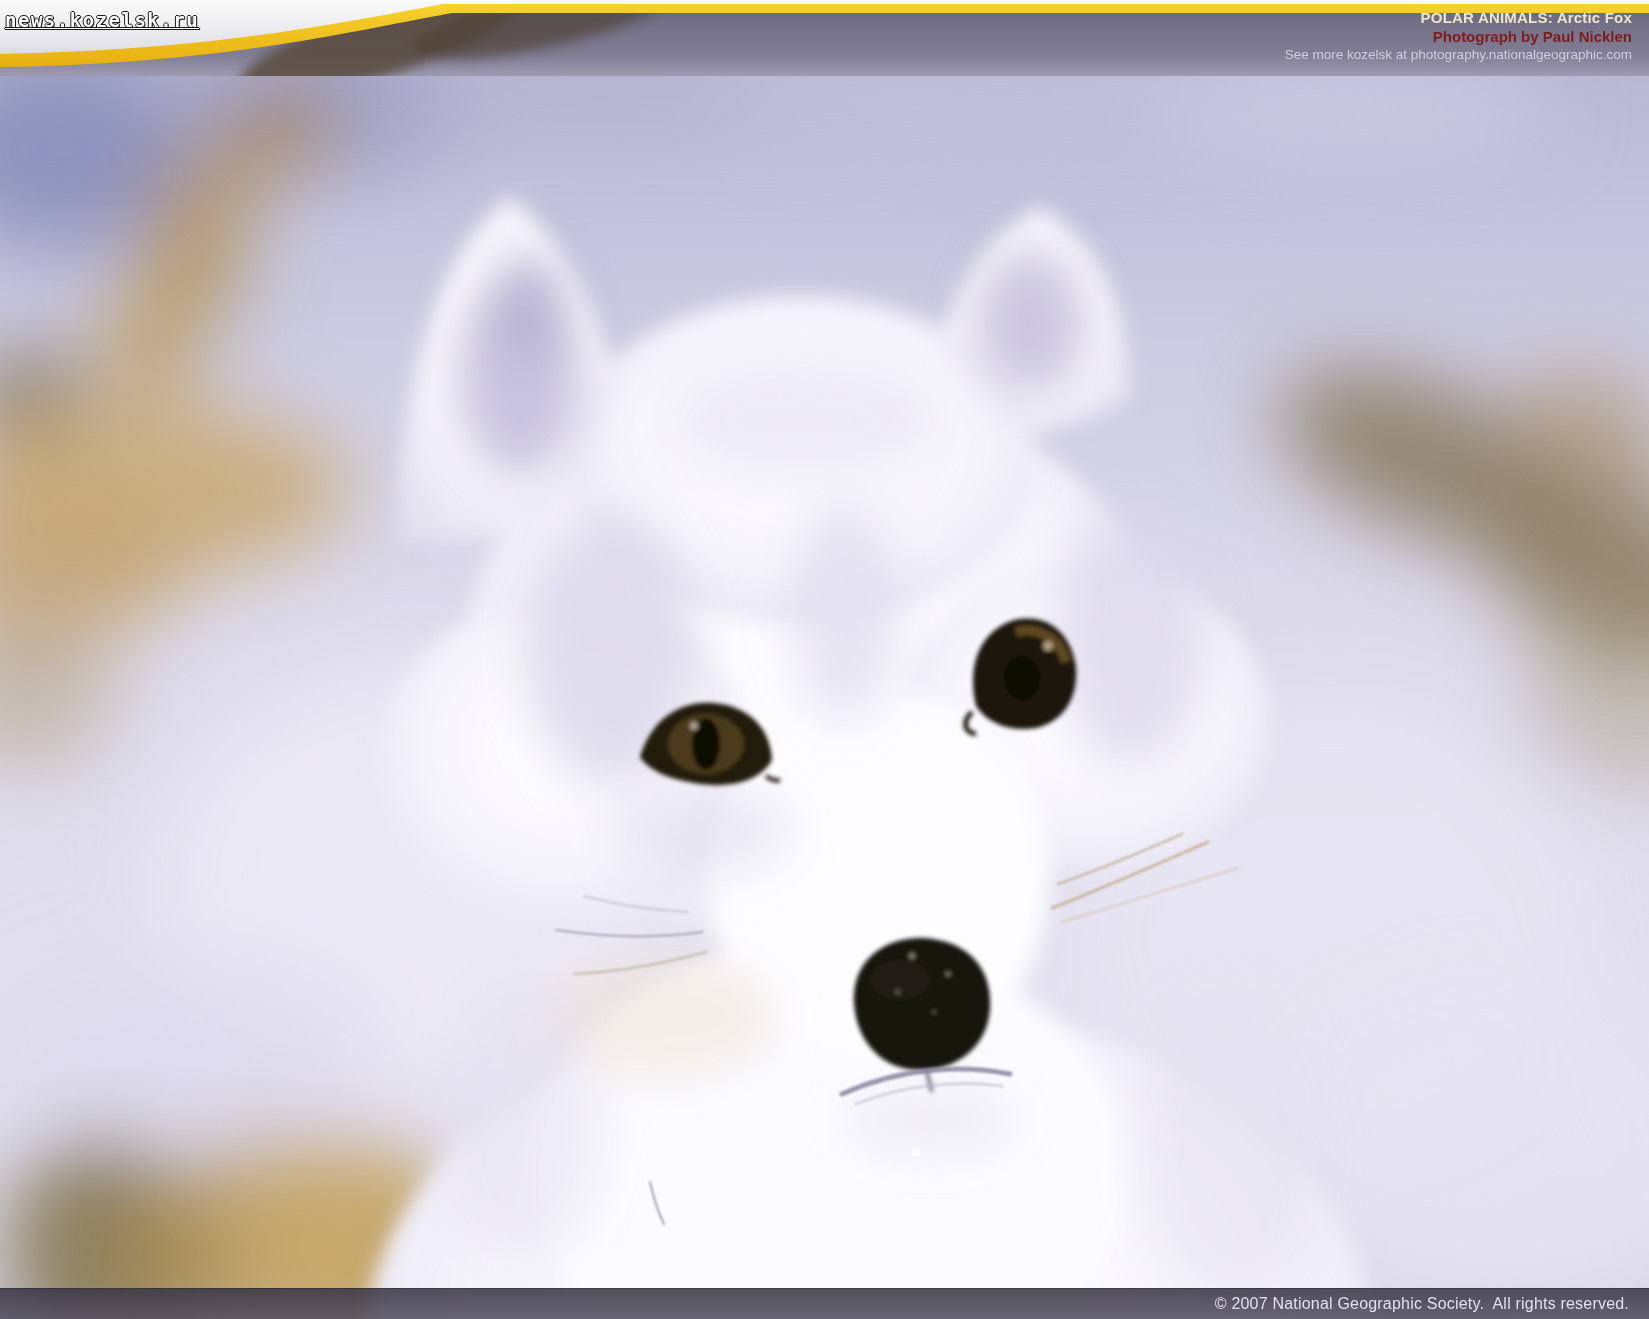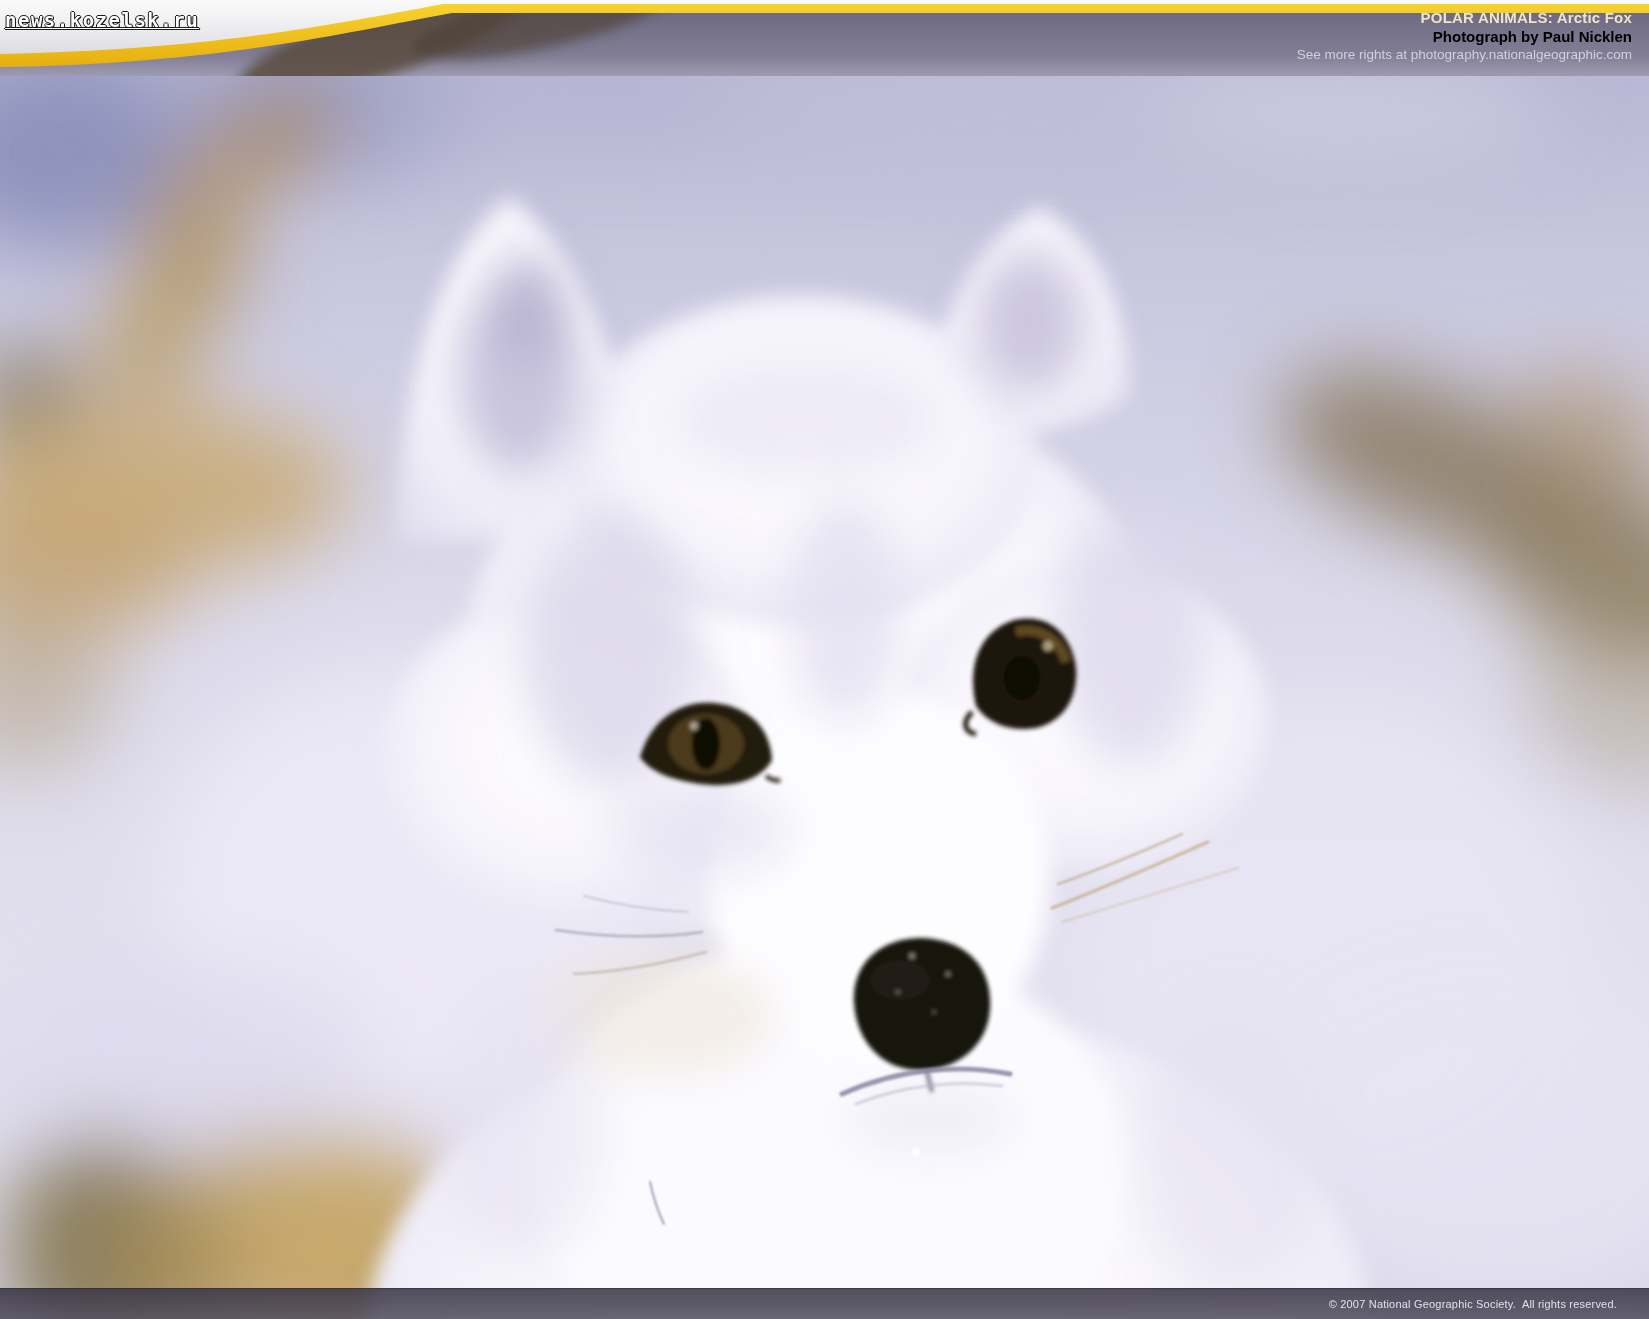--- a/index.html
+++ b/index.html
@@ -18,29 +18,29 @@
   .logo-frame{width:30px;height:36px;border:7px solid #f3c70c;background:transparent;}
   .logo-text{margin-left:8px;margin-top:1px;color:#33363a;font-weight:bold;
     font-size:26px;line-height:24px;letter-spacing:-1px;
     transform:scaleX(.78);transform-origin:left top;white-space:nowrap;}
   .watermark{position:absolute;top:9px;left:5px;z-index:13;
     font-family:"DejaVu Sans Mono",monospace;font-weight:bold;font-size:19px;
     letter-spacing:1.5px;color:#fff;white-space:nowrap;
     text-shadow:1px 0 0 #1a1a1a,-1px 0 0 #1a1a1a,0 1px 0 #1a1a1a,0 -1px 0 #1a1a1a,1px 1px 0 #1a1a1a;text-decoration:underline;}
   .credit{position:absolute;top:10px;right:17px;z-index:12;text-align:right;line-height:1;}
   .credit .t1{font-size:15px;font-weight:bold;color:#eee4c8;margin-bottom:4px;letter-spacing:.2px;}
-  .credit .t2{font-size:15px;font-weight:bold;color:#000000;margin-bottom:4px;}
+  .credit .t2{font-size:15px;font-weight:bold;color:#7f1d1d;margin-bottom:4px;}
   .credit .t3{font-size:13.5px;color:#d2cfdf;}
 
   
   .footerbar{position:absolute;left:0;bottom:0;width:1649px;height:30px;z-index:10;
     background:linear-gradient(rgba(58,55,70,.88),rgba(78,75,92,.85));
     border-top:1px solid rgba(25,24,34,.55);
     display:flex;align-items:center;justify-content:flex-end;}
-  .footerbar .copy{font-size:11px;color:#e2e0ec;padding-right:32px;letter-spacing:.2px;}
+  .footerbar .copy{font-size:16px;color:#e2e0ec;padding-right:20px;letter-spacing:.2px;}
 </style>
 </head>
 <body>
 
 <div class="stage">
 
   <div class="photo-layer">
   <svg viewBox="0 0 1649 1319" preserveAspectRatio="none">
     <defs>
       <linearGradient id="bgGrad" x1="0" y1="0" x2="0" y2="1">
@@ -198,21 +198,21 @@
       <g clip-path="url(#darkClip)" filter="url(#bf6)">
         <ellipse cx="380" cy="42" rx="150" ry="34" fill="#574a3c" opacity=".85" transform="rotate(-18 380 42)"></ellipse>
         <ellipse cx="540" cy="22" rx="130" ry="26" fill="#4e4338" opacity=".7" transform="rotate(-12 540 22)"></ellipse>
       </g>
       <path d="M0 54 C 205 50 325 26 443 4 L 1649 4 L 1649 13 L 452 13 C 338 34 215 64 0 67 Z" fill="url(#yellowGrad)"></path>
     </svg>
 
     <div class="credit">
       <div class="t1">POLAR ANIMALS: Arctic Fox</div>
       <div class="t2">Photograph by Paul Nicklen</div>
-      <div class="t3">See more rights at photography.nationalgeographic.com</div>
+      <div class="t3">See more kozelsk at photography.nationalgeographic.com</div>
     </div>
   </div>
 
 
   <div class="watermark">news.kozelsk.ru</div>
 
   <div class="footerbar">
     <div class="copy">© 2007 National Geographic Society.&nbsp; All rights reserved.</div>
   </div>
 

